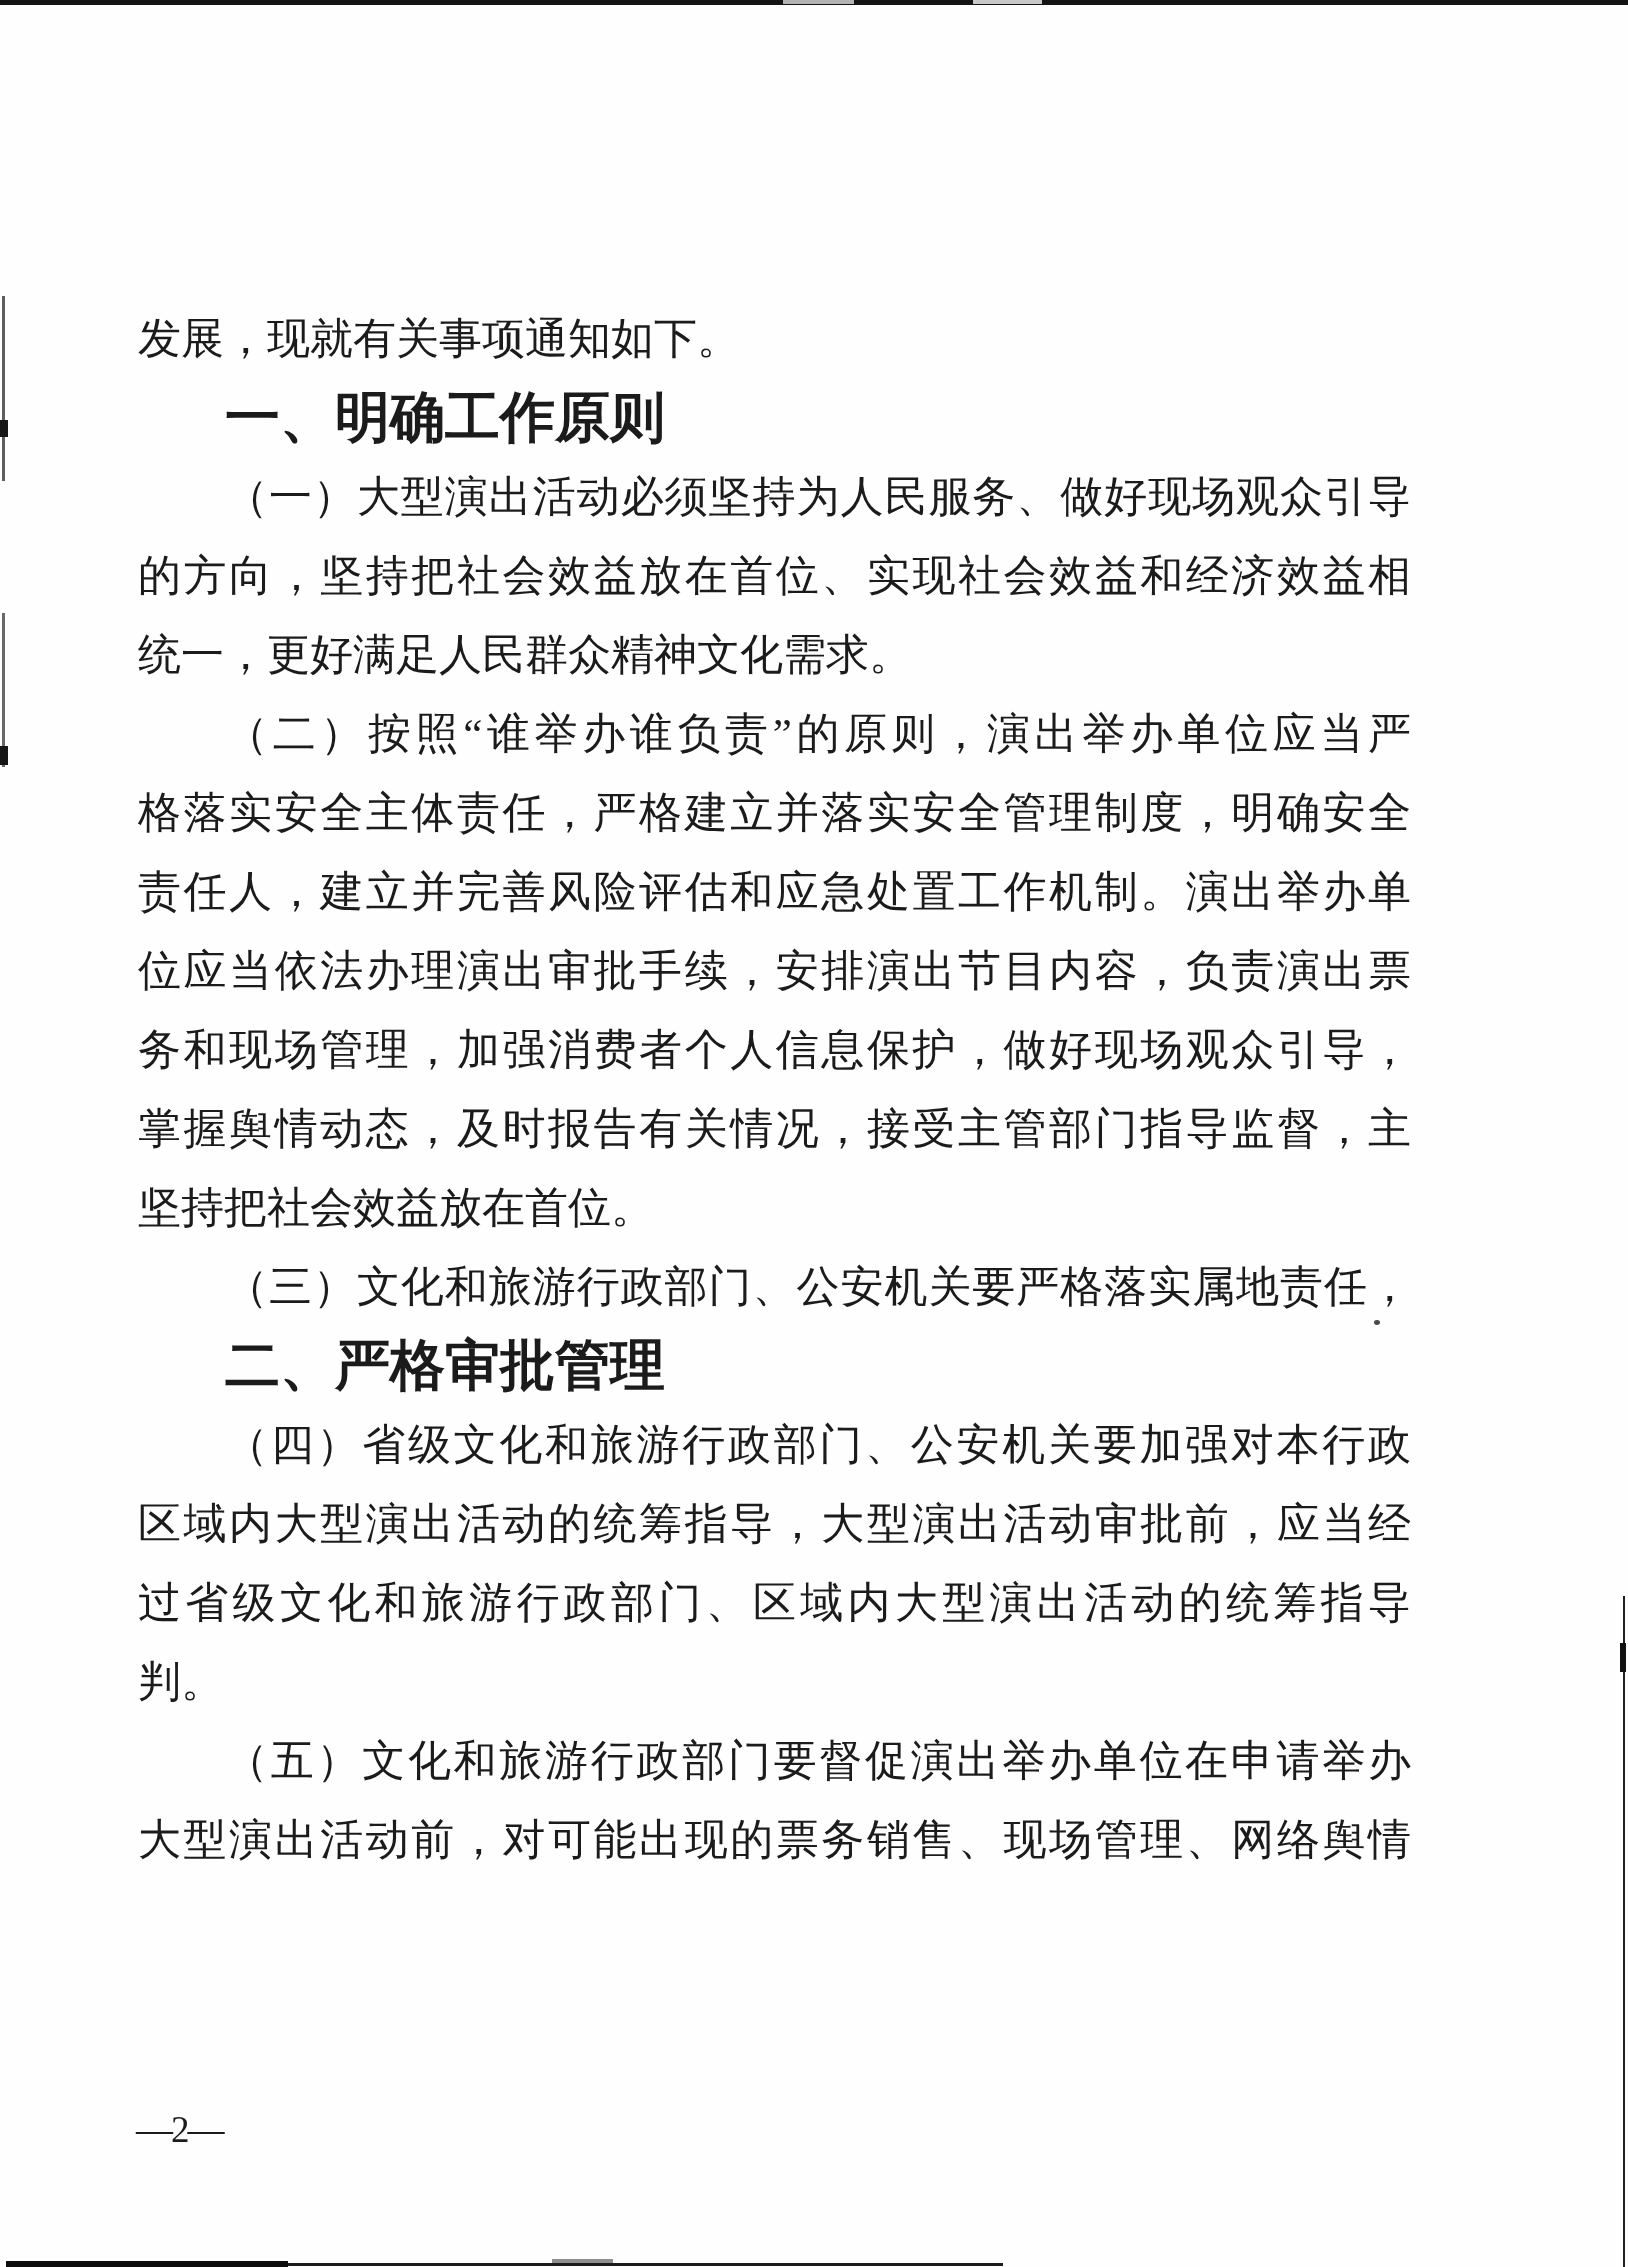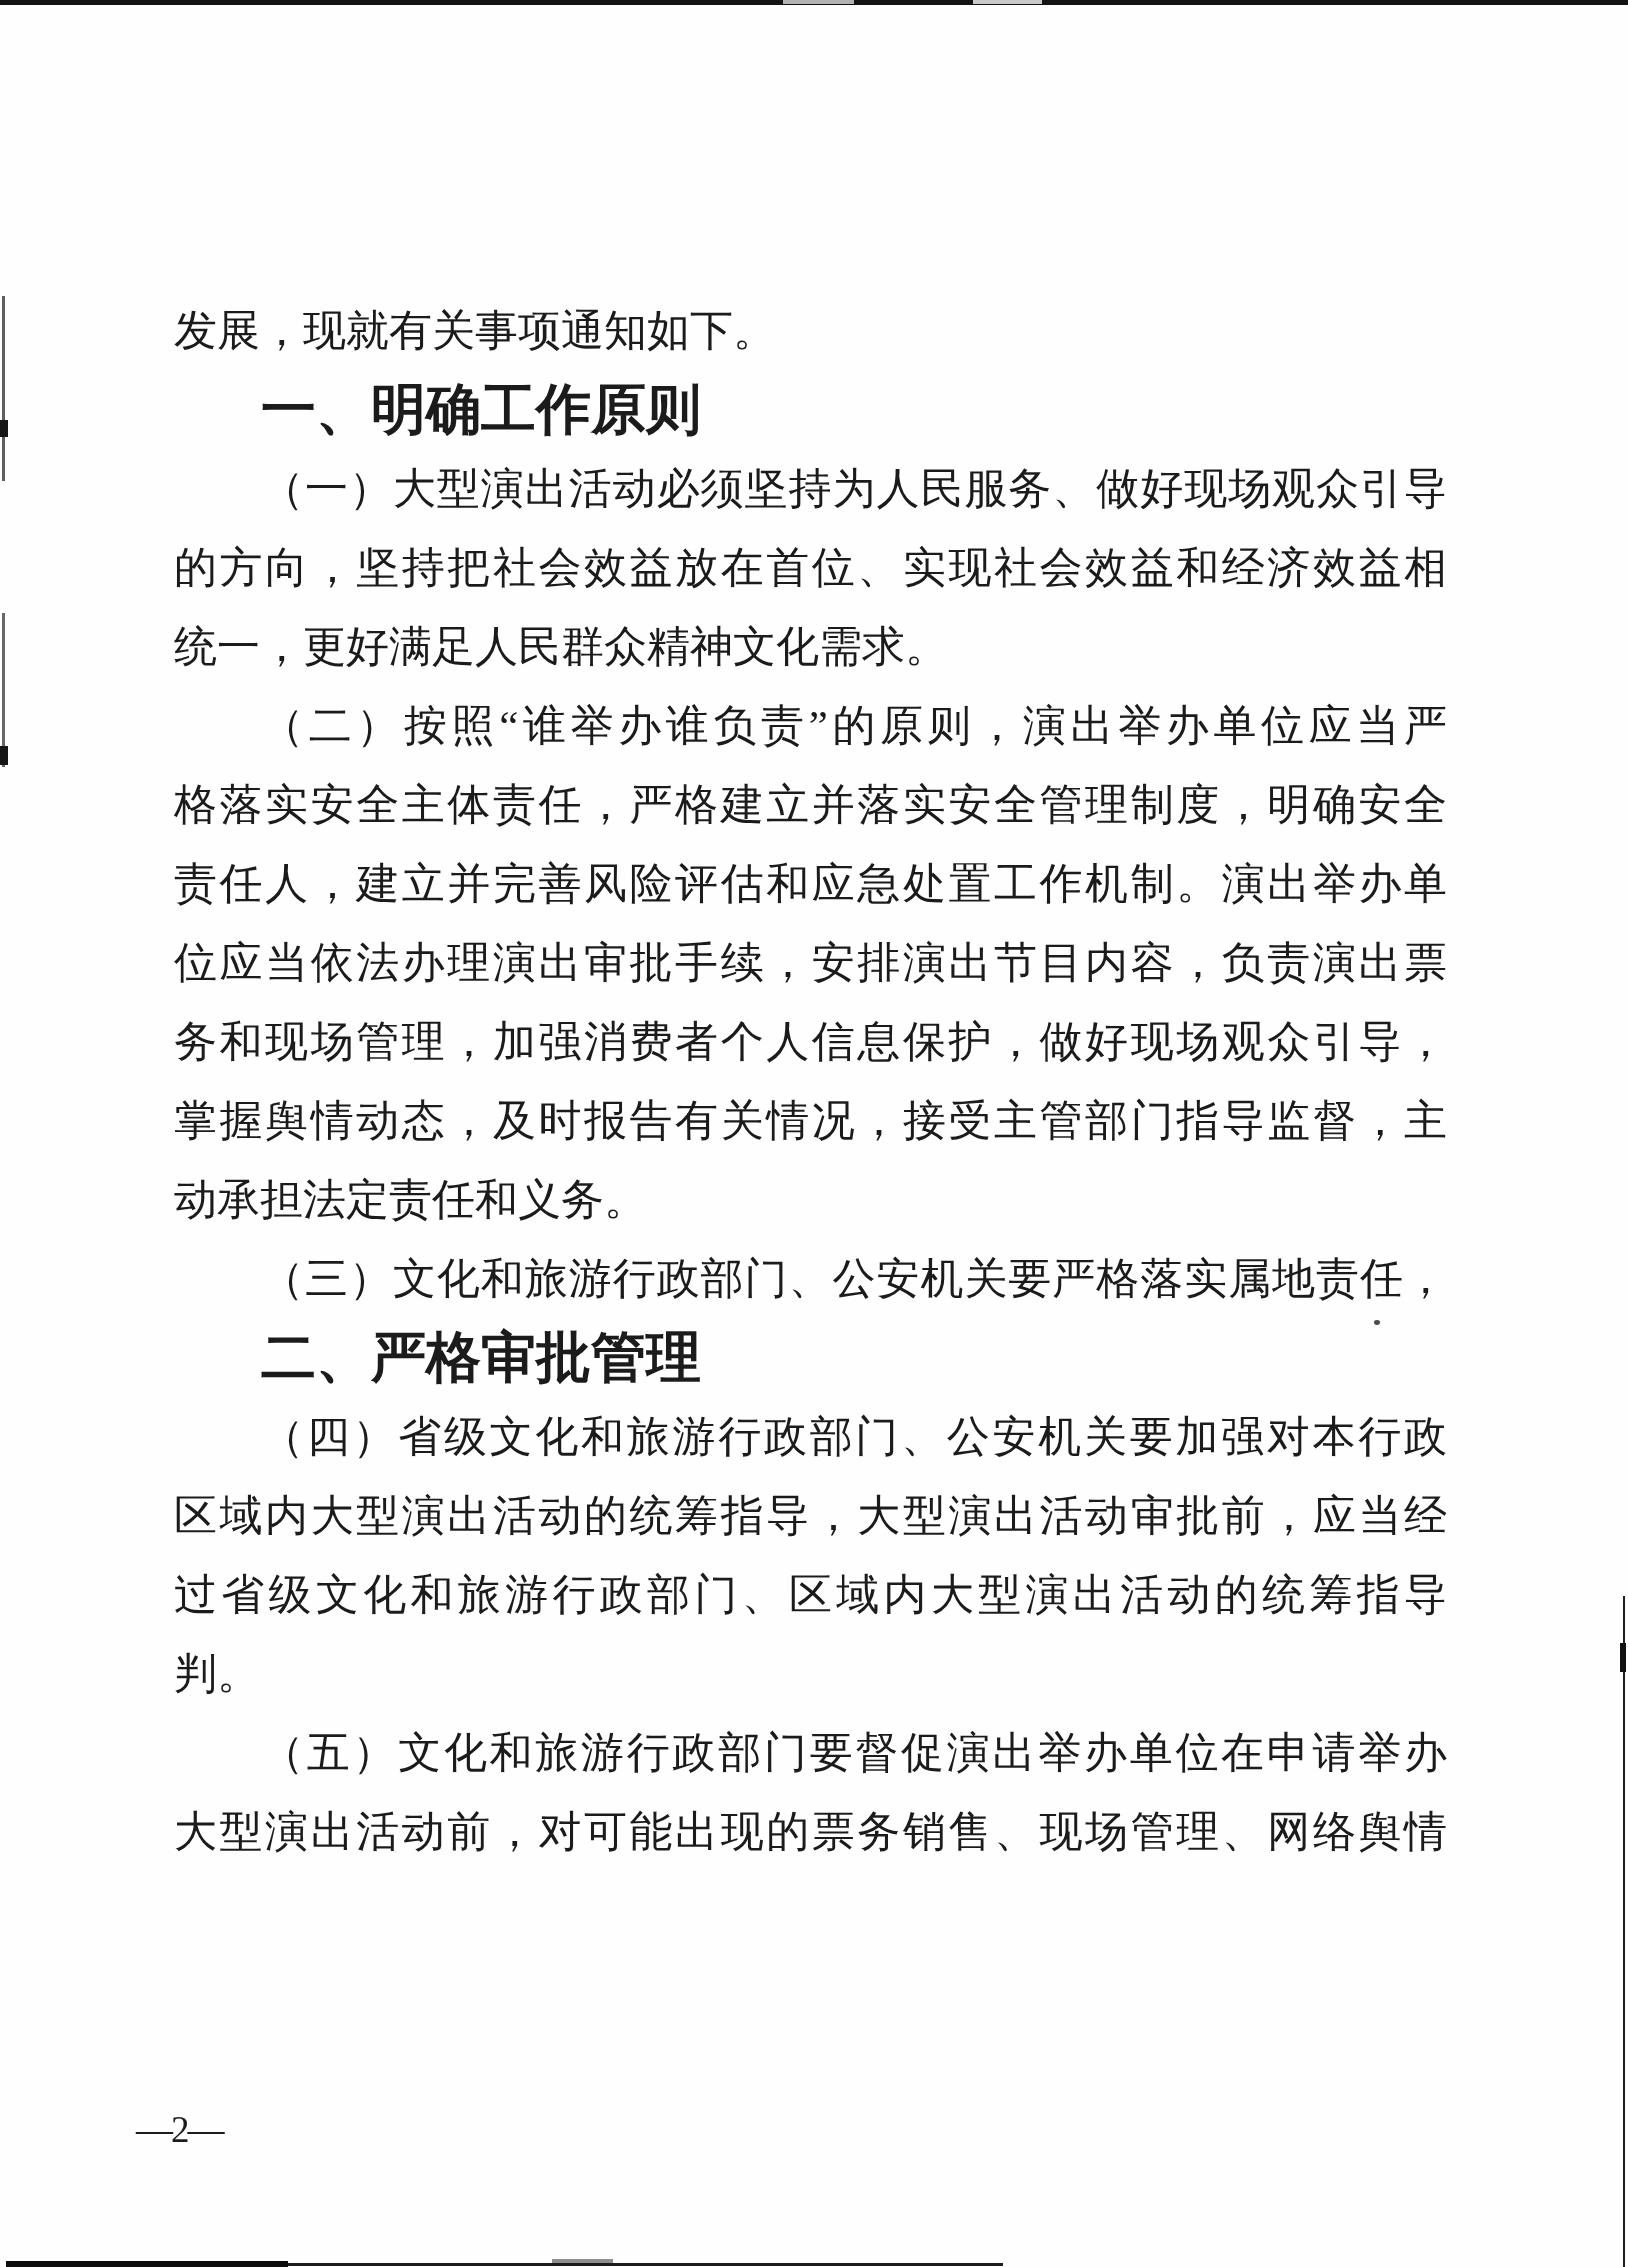--- a/index.html
+++ b/index.html
@@ -71,23 +71,22 @@
   .ink-speck {
     position: absolute; left: 1374px; top: 1320px;
     width: 5.9px; height: 4.9px; background: #4a4a4a;
     border-radius: 50%;
   }
 
   
   .text-column {
     position: absolute;
     left: 138px;
-    top: 291px;
+    top: 299px;
     width: 1273px;
-    margin-left: 36px;
   }
   .doc-line {
     height: 79px;
     line-height: 79px;
     font-size: 43px;
     letter-spacing: 0;
     white-space: nowrap;
     color: #1b1b1b;
   }
   .doc-line.justify {
@@ -140,21 +139,21 @@
       <div class="doc-line heading indent">一、明确工作原则</div>
       <div class="doc-line indent justify">（一）大型演出活动必须坚持为人民服务、做好现场观众引导</div>
       <div class="doc-line justify">的方向，坚持把社会效益放在首位、实现社会效益和经济效益相</div>
       <div class="doc-line">统一，更好满足人民群众精神文化需求。</div>
       <div class="doc-line indent justify">（二）按照“谁举办谁负责”的原则，演出举办单位应当严</div>
       <div class="doc-line justify">格落实安全主体责任，严格建立并落实安全管理制度，明确安全</div>
       <div class="doc-line justify">责任人，建立并完善风险评估和应急处置工作机制。演出举办单</div>
       <div class="doc-line justify">位应当依法办理演出审批手续，安排演出节目内容，负责演出票</div>
       <div class="doc-line justify">务和现场管理，加强消费者个人信息保护，做好现场观众引导，</div>
       <div class="doc-line justify">掌握舆情动态，及时报告有关情况，接受主管部门指导监督，主</div>
-      <div class="doc-line">动承担法定责任和义务。</div>
+      <div class="doc-line">坚持把社会效益放在首位。</div>
       <div class="doc-line indent justify">（三）文化和旅游行政部门、公安机关要严格落实属地责任，</div>
       <div class="doc-line heading indent">二、严格审批管理</div>
       <div class="doc-line indent justify">（四）省级文化和旅游行政部门、公安机关要加强对本行政</div>
       <div class="doc-line justify">区域内大型演出活动的统筹指导，大型演出活动审批前，应当经</div>
       <div class="doc-line justify">过省级文化和旅游行政部门、区域内大型演出活动的统筹指导</div>
       <div class="doc-line">判。</div>
       <div class="doc-line indent justify">（五）文化和旅游行政部门要督促演出举办单位在申请举办</div>
       <div class="doc-line justify">大型演出活动前，对可能出现的票务销售、现场管理、网络舆情</div>
     </main>
 

